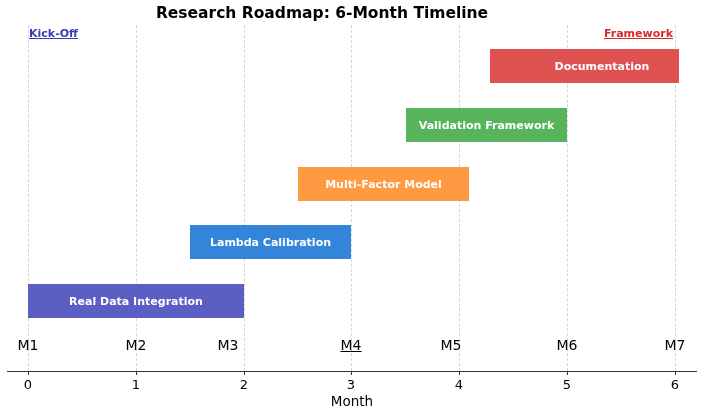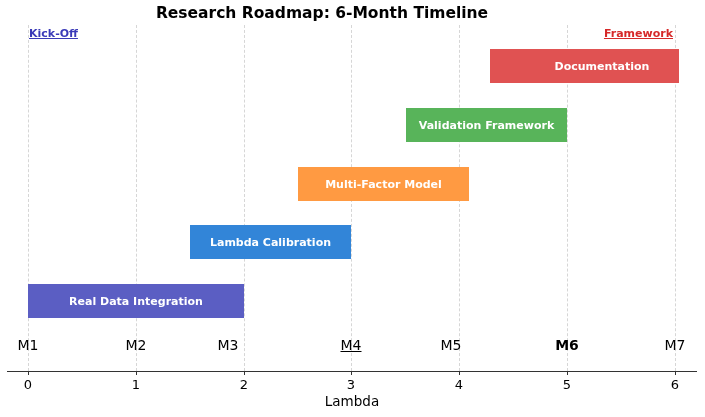--- a/index.html
+++ b/index.html
@@ -44,33 +44,33 @@
 </div>
 <div class="bar" style="left:28px; width:216px; top:284px; background:#5b5ec3;">
   <span>Real Data Integration</span>
 </div>
 
 <div class="mlabel" style="left:28px;">M1</div>
 <div class="mlabel" style="left:136px;">M2</div>
 <div class="mlabel" style="left:228px;">M3</div>
 <div class="mlabel" style="left:351px;text-decoration:underline;">M4</div>
 <div class="mlabel" style="left:438px;margin-left:13px;">M5</div>
-<div class="mlabel" style="left:567px;font-weight:bold;">M6</div>
+<div class="mlabel" style="left:567px;">M6</div>
 <div class="mlabel" style="left:675px;">M7</div>
 
 <div class="axis"></div>
 <div class="tick" style="left:28px;"></div>
 <div class="tick" style="left:136px;"></div>
 <div class="tick" style="left:244px;"></div>
 <div class="tick" style="left:351px;"></div>
 <div class="tick" style="left:459px;"></div>
 <div class="tick" style="left:567px;"></div>
 <div class="tick" style="left:675px;"></div>
 
 <div class="ticklabel" style="left:28px;">0</div>
 <div class="ticklabel" style="left:136px;">1</div>
 <div class="ticklabel" style="left:244px;">2</div>
 <div class="ticklabel" style="left:351px;">3</div>
 <div class="ticklabel" style="left:459px;">4</div>
 <div class="ticklabel" style="left:567px;">5</div>
 <div class="ticklabel" style="left:675px;">6</div>
 
-<div class="xlabel">Lambda</div>
+<div class="xlabel">Month</div>
 
 </body></html>

